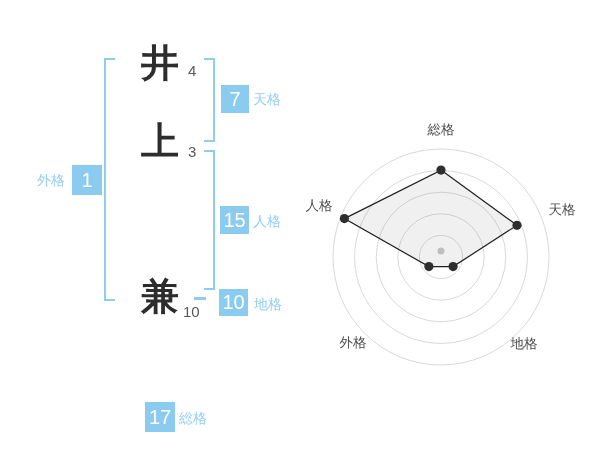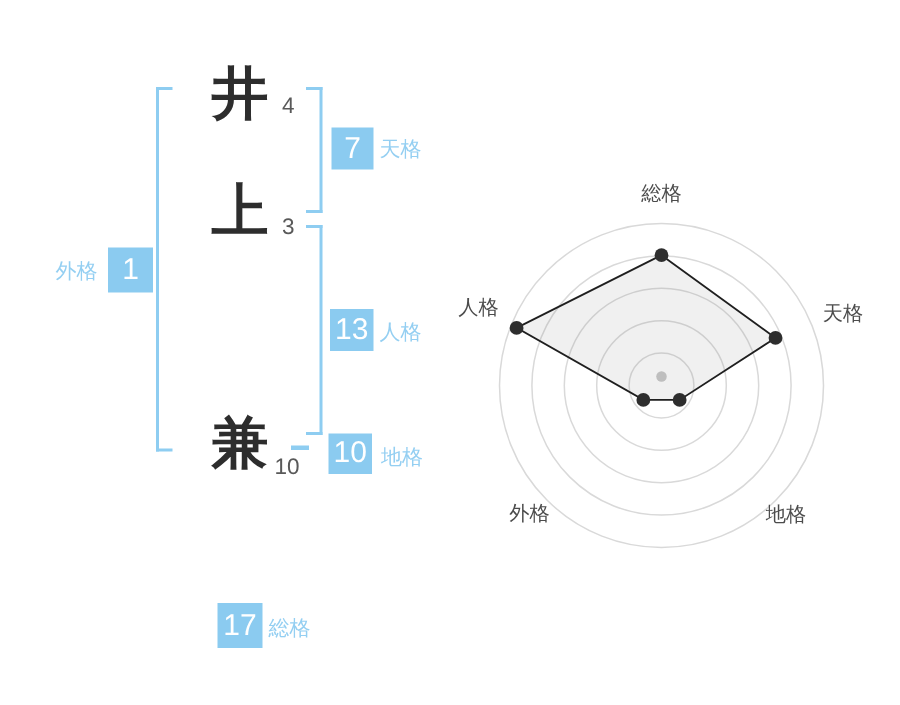--- a/index.html
+++ b/index.html
@@ -39,21 +39,21 @@
   <div class="bracket open-left" style="left:204px;top:58px;height:80px;"></div>
   <div class="bracket open-left" style="left:204px;top:150px;height:136px;"></div>
   <div class="tick" style="left:194px;top:297px;width:12px;height:3px;"></div>
 
   <div class="kakulabel" style="left:37px;top:172px;">外格</div>
   <div class="valbox" style="left:72px;top:165px;width:30px;height:30px;line-height:30px;">1</div>
 
   <div class="valbox" style="left:221px;top:85px;width:28px;height:28px;line-height:28px;">7</div>
   <div class="kakulabel" style="left:253px;top:91px;">天格</div>
 
-  <div class="valbox" style="left:220px;top:206px;width:29px;height:28px;line-height:28px;">13</div>
+  <div class="valbox" style="left:220px;top:206px;width:29px;height:28px;line-height:28px;">15</div>
   <div class="kakulabel" style="left:253px;top:213px;">人格</div>
 
   <div class="valbox" style="left:219px;top:289px;width:29px;height:27px;line-height:27px;">10</div>
   <div class="kakulabel" style="left:254px;top:296px;">地格</div>
 
   <div class="valbox" style="left:145px;top:402px;width:30px;height:30px;line-height:30px;">17</div>
   <div class="kakulabel" style="left:179px;top:410px;">総格</div>
 
   <svg class="radar" viewBox="0 0 600 470">
       <circle cx="441" cy="257" r="21.6" fill="none" stroke="#d9d9d9" stroke-width="1"></circle>

